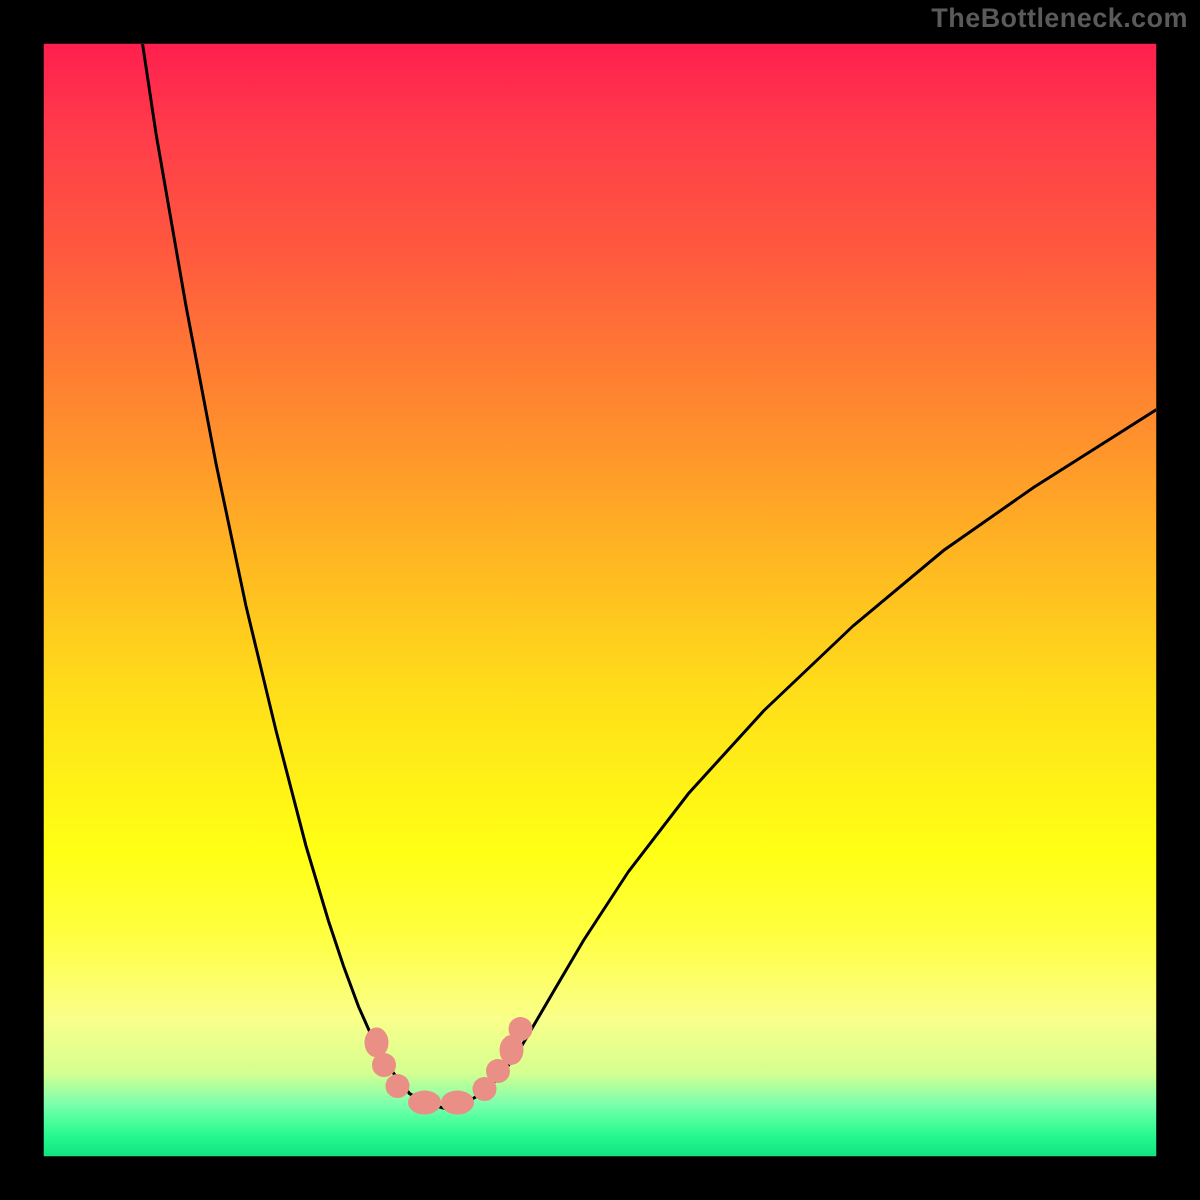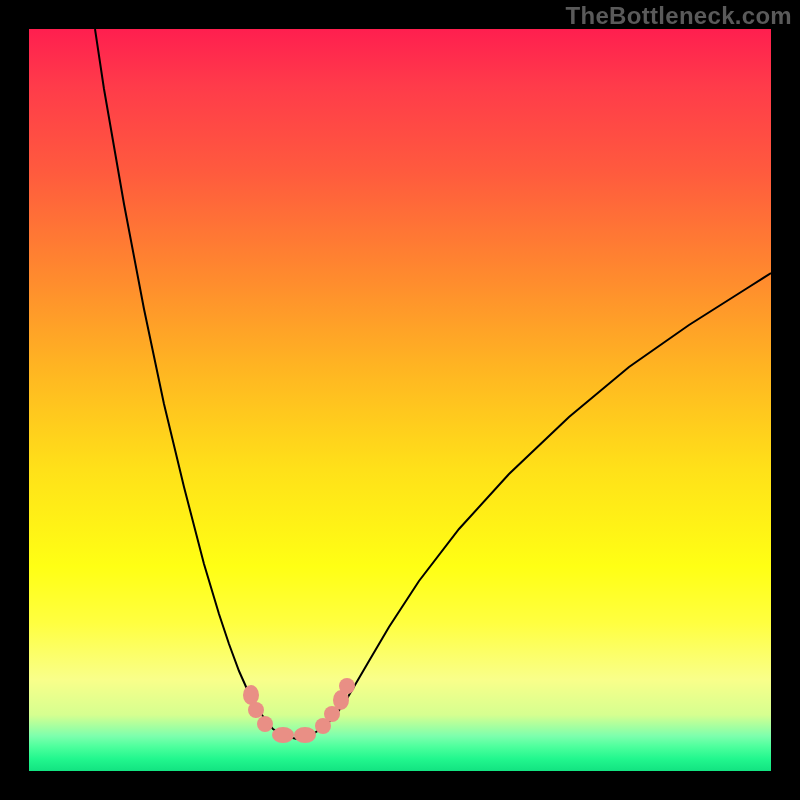--- a/index.html
+++ b/index.html
@@ -79,21 +79,21 @@
     height: 20px;
   }
   .dot.oval-h {
     width: 22px;
     height: 16px;
   }
   .watermark {
     position: absolute;
     top: 2px;
     right: 8px;
-    font-size: 24px;
+    font-size: 18px;
     font-weight: 600;
     letter-spacing: 0.3px;
     color: #5a5a5a;
     user-select: none;
   }
 </style>
 </head>
 <body>
 
 <div class="frame">

